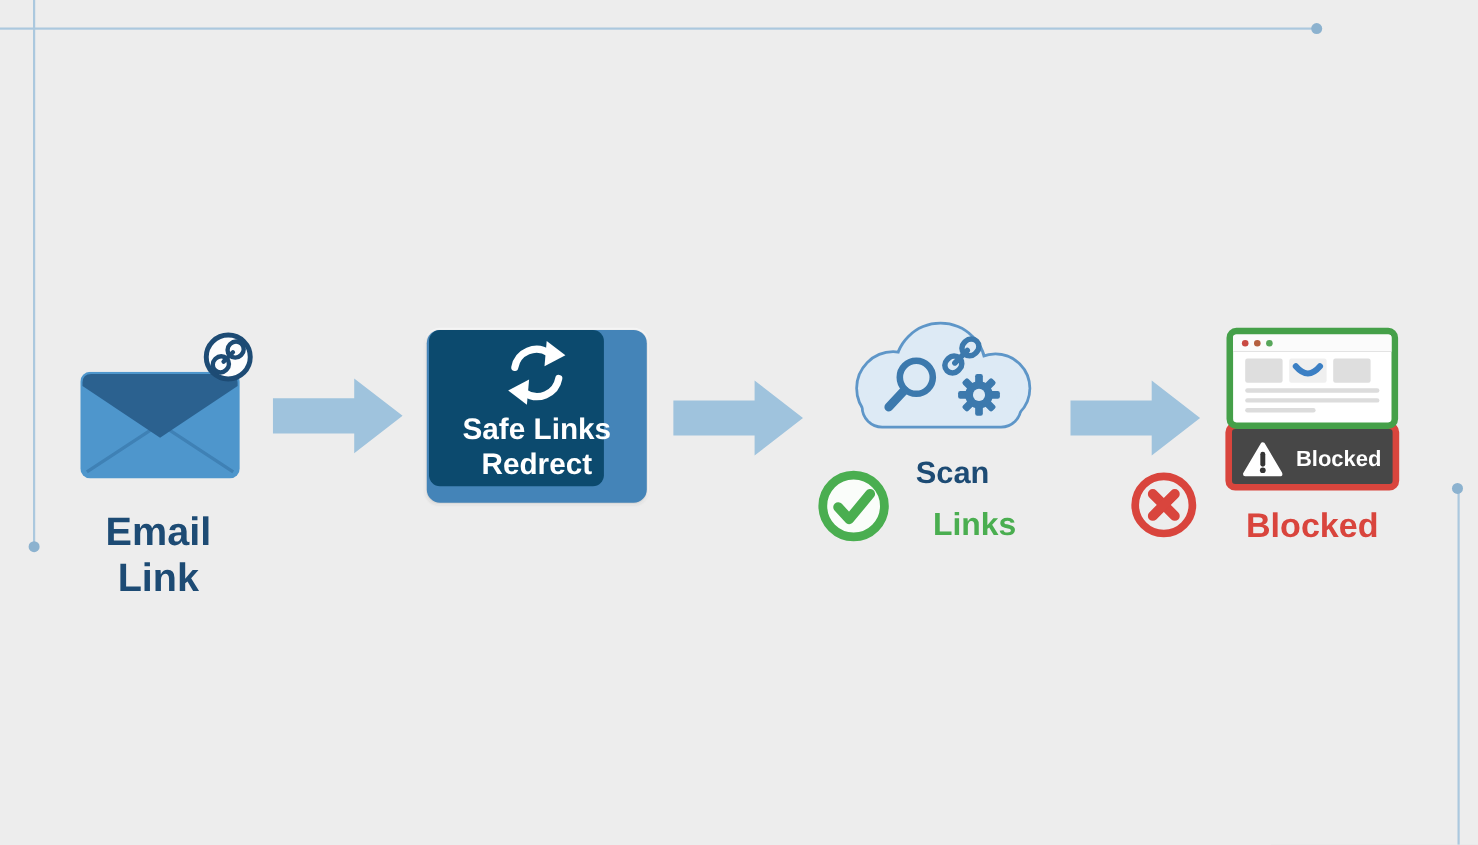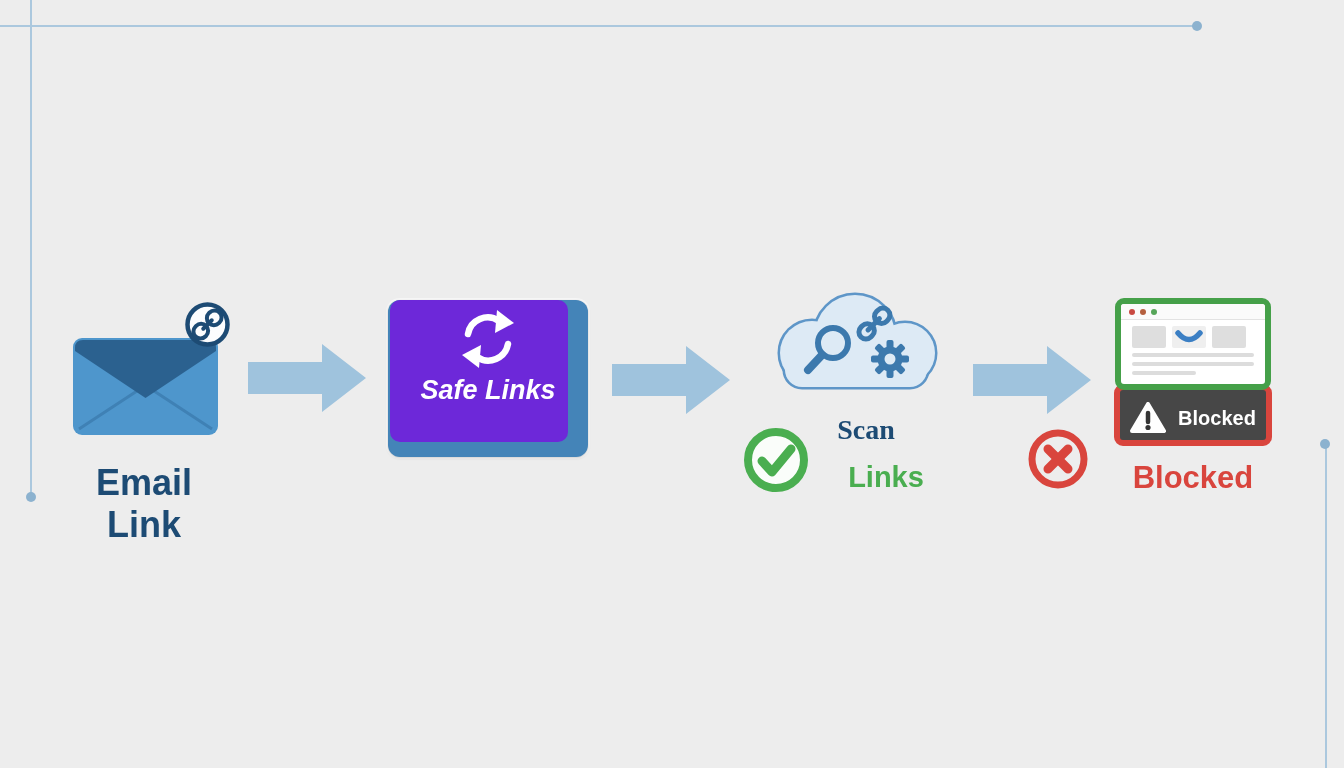--- a/index.html
+++ b/index.html
@@ -10,38 +10,38 @@
 
   
   .hline{left:0;top:25px;width:1197px;height:2px;background:#abc8de;}
   .vline-left{left:30px;top:0;width:2px;height:497px;background:#abc8de;}
   .vline-right{left:1325px;top:444px;width:2px;height:324px;background:#abc8de;}
   .dot{width:10px;height:10px;border-radius:50%;background:#8cb2cf;}
 
   
   .caption{font-weight:bold;text-align:center;}
   .email-label{left:63px;top:462px;width:162px;font-size:36px;color:#1d4b74;}
-  .scan-label{left:816px;top:414px;width:100px;font-size:28px;color:#1d4b74;font-family:Liberation Serif, serif;}
+  .scan-label{left:816px;top:414px;width:100px;font-size:28px;color:#1d4b74;}
   .safe-label{left:836px;top:461px;width:100px;font-size:29px;color:#4aae50;}
   .blocked-label{left:1114px;top:460px;width:158px;font-size:31px;color:#d9453d;}
 
   
   .arrow1{left:248px;top:343px;}
   .arrow2{left:612px;top:345px;}
   .arrow3{left:973px;top:345px;}
 
   
   .envelope{left:73px;top:338px;}
   .link-badge{left:184px;top:301px;}
 
   
   .bluebox{left:388px;top:300px;width:200px;height:157px;border-radius:12px;
     background:#4484b8;box-shadow:0 1px 3px rgba(0,0,0,0.18), 0 0 0 2px rgba(255,255,255,0.55);}
-  .bluebox-top{position:absolute;left:2px;top:0;width:178px;height:142px;border-radius:10px;
-    background:#6d28d9;font-style:italic;}
+  .bluebox-top{position:absolute;left:2px;top:0;width:159px;height:142px;border-radius:10px;
+    background:#0c4a6e;}
   .bluebox-icon{position:absolute;left:67px;top:8px;}
   .bluebox-text{position:absolute;left:0;top:74px;width:196px;text-align:center;
     color:#fff;font-weight:bold;font-size:27px;line-height:32px;}
 
   
   .cloud{left:755px;top:283px;}
   .check-circle{left:743px;top:427px;}
   .x-circle{left:1027px;top:428px;}
 
   
@@ -103,20 +103,21 @@
       <svg class="bluebox-icon" width="62" height="62" viewBox="0 0 62 62">
         <g fill="none" stroke="#ffffff" stroke-width="6.5" stroke-linecap="round">
           <path d="M11 26 A 20 20 0 0 1 42 13"></path>
           <path d="M51 36 A 20 20 0 0 1 20 49"></path>
         </g>
         <polygon points="40,2 57,15 38,25" fill="#ffffff"></polygon>
         <polygon points="22,60 5,47 24,37" fill="#ffffff"></polygon>
       </svg>
       <div class="bluebox-text">
         <div>Safe Links</div>
+        <div>Redrect</div>
       </div>
     </div>
   </div>
 
   <svg class="abs arrow2" width="120" height="70" viewBox="0 0 120 70">
     <polygon points="0,19 74,19 74,1 118,35 74,69 74,51 0,51" fill="#9fc3dd"></polygon>
   </svg>
 
   <svg class="abs cloud" width="200" height="122" viewBox="0 0 200 122">
     <g stroke="#5e96c8" stroke-width="5" fill="#ddeaf5">

